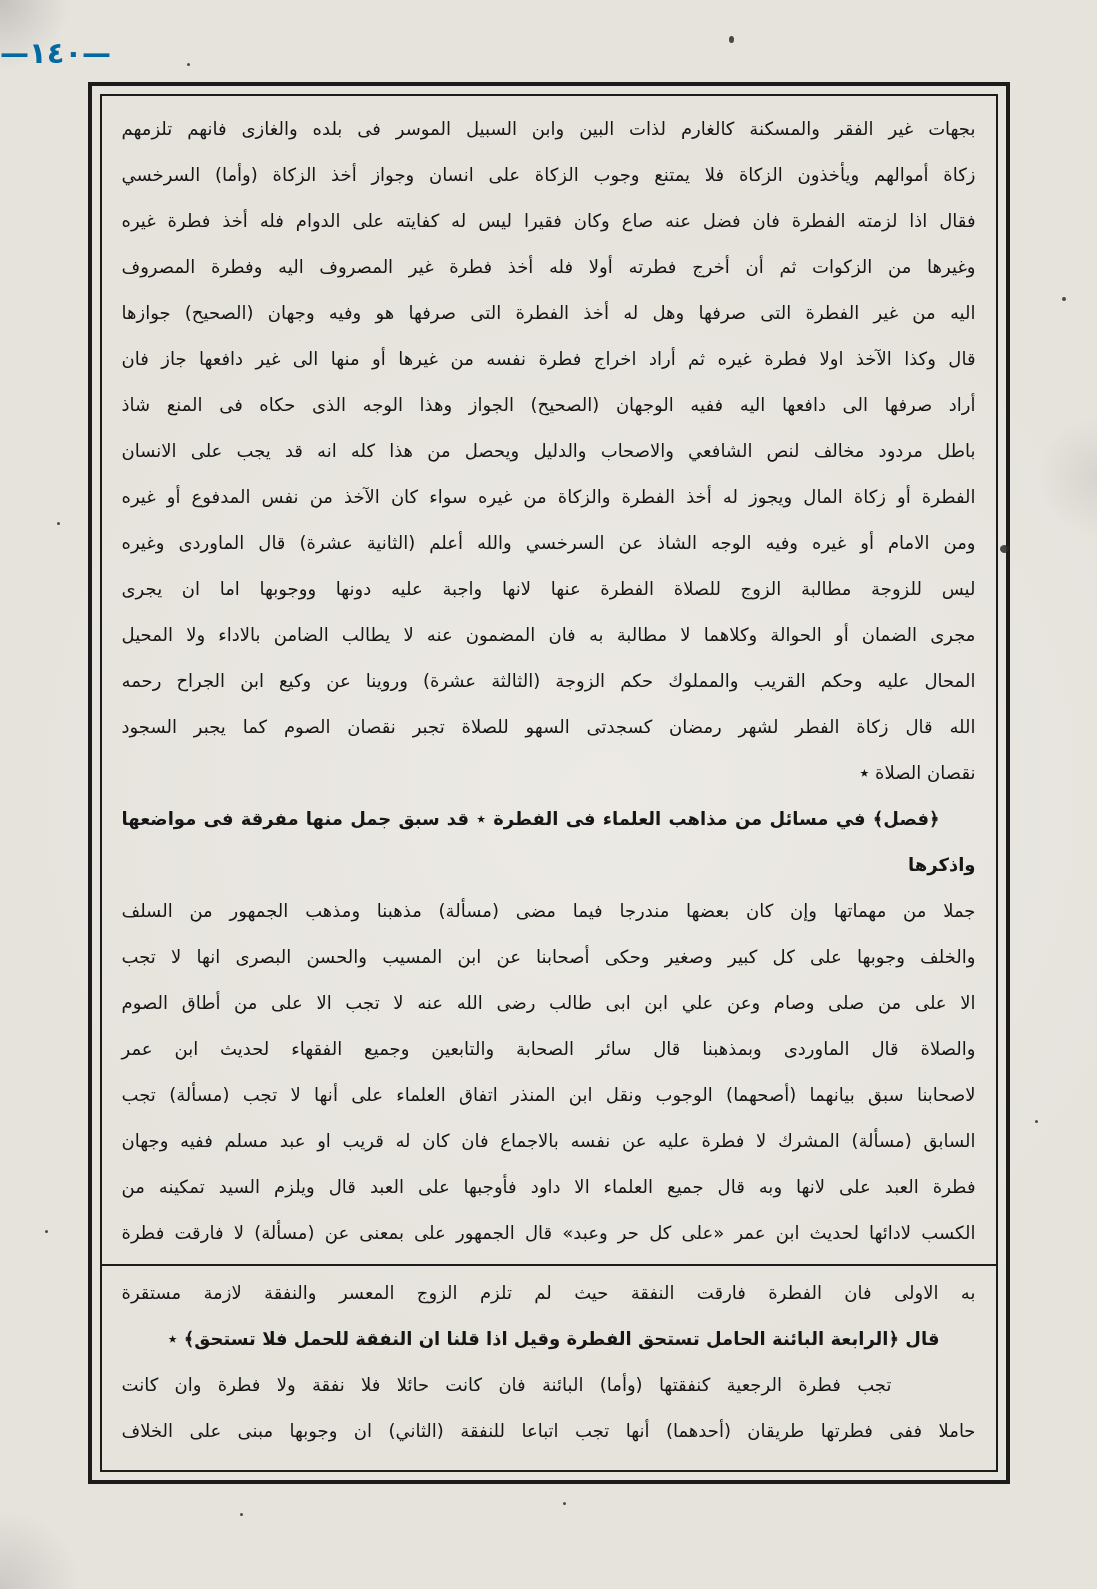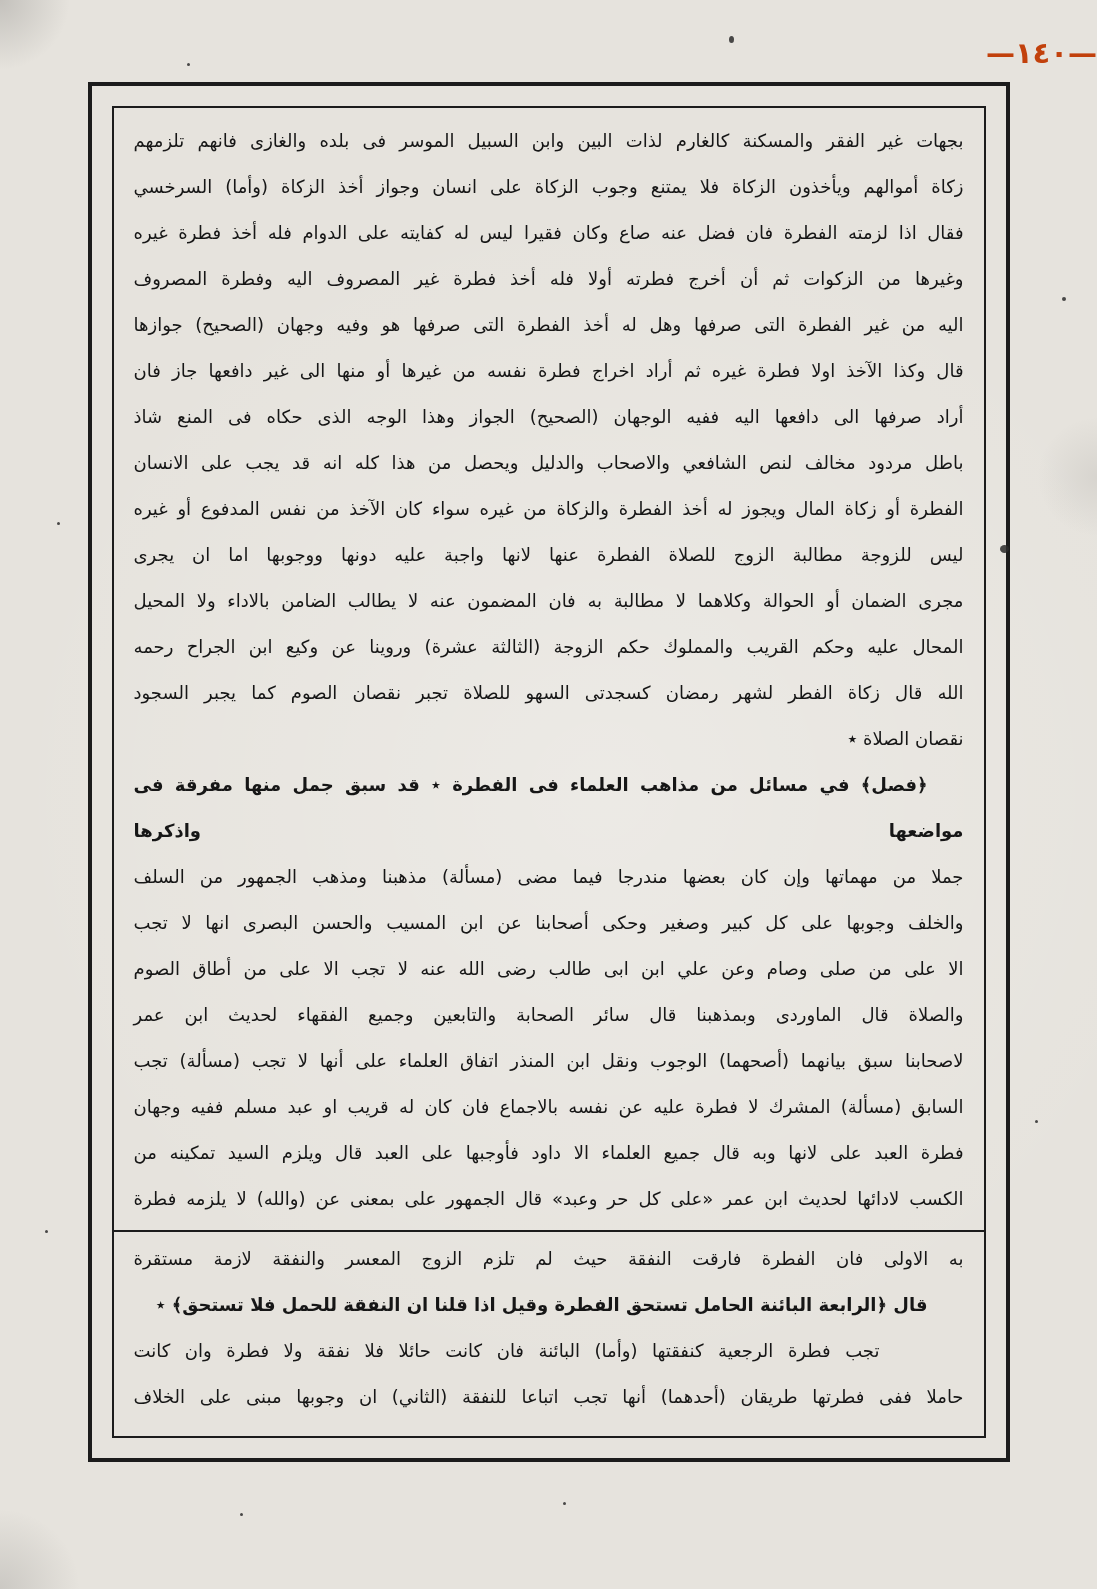--- a/index.html
+++ b/index.html
@@ -11,33 +11,33 @@
     background-color: #e6e3dd;
     background-image:
       radial-gradient(circle at 0% 0%, rgba(40,40,40,0.18), transparent 70px),
       radial-gradient(circle at 0% 100%, rgba(40,40,40,0.14), transparent 80px),
       radial-gradient(circle at 100% 30%, rgba(40,40,40,0.08), transparent 60px),
       radial-gradient(circle at 55% 50%, rgba(255,255,255,0.25), transparent 600px);
     font-family: "DejaVu Sans", sans-serif;
     color: #161616;
   }
   .page-number {
-    text-align: right;
+    text-align: left;
     font-size: 29px;
     font-weight: bold;
     padding-top: 36px;
     letter-spacing: 1px;
     direction: rtl;
-    color: #c2410c;
+    color: #0369a1;
   }
   .frame {
     width: 922px;
     margin: 12px auto 0;
     border: 4px solid #1c1c1c;
-    padding: 20px;
+    padding: 8px;
     box-sizing: border-box;
   }
   .inner-frame {
     border: 2px solid #1c1c1c;
     padding: 10px 20px 16px;
   }
   .text-col { direction: rtl; }
   .line {
     margin: 0;
     font-size: 18px;
@@ -77,34 +77,35 @@
     <div class="text-col" lang="ar">
       <p class="line">بجهات غير الفقر والمسكنة كالغارم لذات البين وابن السبيل الموسر فى بلده والغازى فانهم تلزمهم</p>
       <p class="line">زكاة أموالهم ويأخذون الزكاة فلا يمتنع وجوب الزكاة على انسان وجواز أخذ الزكاة (وأما) السرخسي</p>
       <p class="line">فقال اذا لزمته الفطرة فان فضل عنه صاع وكان فقيرا ليس له كفايته على الدوام فله أخذ فطرة غيره</p>
       <p class="line">وغيرها من الزكوات ثم أن أخرج فطرته أولا فله أخذ فطرة غير المصروف اليه وفطرة المصروف</p>
       <p class="line">اليه من غير الفطرة التى صرفها وهل له أخذ الفطرة التى صرفها هو وفيه وجهان (الصحيح) جوازها</p>
       <p class="line">قال وكذا الآخذ اولا فطرة غيره ثم أراد اخراج فطرة نفسه من غيرها أو منها الى غير دافعها جاز فان</p>
       <p class="line">أراد صرفها الى دافعها اليه ففيه الوجهان (الصحيح) الجواز وهذا الوجه الذى حكاه فى المنع شاذ</p>
       <p class="line">باطل مردود مخالف لنص الشافعي والاصحاب والدليل ويحصل من هذا كله انه قد يجب على الانسان</p>
       <p class="line">الفطرة أو زكاة المال ويجوز له أخذ الفطرة والزكاة من غيره سواء كان الآخذ من نفس المدفوع أو غيره</p>
+      <p class="line">ومن الامام أو غيره وفيه الوجه الشاذ عن السرخسي والله أعلم (الثانية عشرة) قال الماوردى وغيره</p>
       <p class="line">ليس للزوجة مطالبة الزوج للصلاة الفطرة عنها لانها واجبة عليه دونها ووجوبها اما ان يجرى</p>
       <p class="line">مجرى الضمان أو الحوالة وكلاهما لا مطالبة به فان المضمون عنه لا يطالب الضامن بالاداء ولا المحيل</p>
       <p class="line">المحال عليه وحكم القريب والمملوك حكم الزوجة (الثالثة عشرة) وروينا عن وكيع ابن الجراح رحمه</p>
       <p class="line">الله قال زكاة الفطر لشهر رمضان كسجدتى السهو للصلاة تجبر نقصان الصوم كما يجبر السجود</p>
       <p class="line align-start">نقصان الصلاة ٭</p>
       <p class="line indent-1">﴿فصل﴾ في مسائل من مذاهب العلماء فى الفطرة ٭ قد سبق جمل منها مفرقة فى مواضعها واذكرها</p>
       <p class="line">جملا من مهماتها وإن كان بعضها مندرجا فيما مضى (مسألة) مذهبنا ومذهب الجمهور من السلف</p>
       <p class="line">والخلف وجوبها على كل كبير وصغير وحكى أصحابنا عن ابن المسيب والحسن البصرى انها لا تجب</p>
       <p class="line">الا على من صلى وصام وعن علي ابن ابى طالب رضى الله عنه لا تجب الا على من أطاق الصوم</p>
       <p class="line">والصلاة قال الماوردى وبمذهبنا قال سائر الصحابة والتابعين وجميع الفقهاء لحديث ابن عمر</p>
       <p class="line">لاصحابنا سبق بيانهما (أصحهما) الوجوب ونقل ابن المنذر اتفاق العلماء على أنها لا تجب (مسألة) تجب</p>
       <p class="line">السابق (مسألة) المشرك لا فطرة عليه عن نفسه بالاجماع فان كان له قريب او عبد مسلم ففيه وجهان</p>
       <p class="line">فطرة العبد على لانها وبه قال جميع العلماء الا داود فأوجبها على العبد قال ويلزم السيد تمكينه من</p>
-      <p class="line">الكسب لادائها لحديث ابن عمر «على كل حر وعبد» قال الجمهور على بمعنى عن (والله) لا يلزمه فطرة</p>
+      <p class="line">الكسب لادائها لحديث ابن عمر «على كل حر وعبد» قال الجمهور على بمعنى عن (مسألة) لا فارقت فطرة</p>
     </div>
 
     <hr class="divider">
 
     <div class="text-col" lang="ar">
       <p class="line">به الاولى فان الفطرة فارقت النفقة حيث لم تلزم الزوج المعسر والنفقة لازمة مستقرة</p>
       <p class="line indent-1 align-start">قال ﴿الرابعة البائنة الحامل تستحق الفطرة وقيل اذا قلنا ان النفقة للحمل فلا تستحق﴾ ٭</p>
       <p class="line indent-2">تجب فطرة الرجعية كنفقتها (وأما) البائنة فان كانت حائلا فلا نفقة ولا فطرة وان كانت</p>
       <p class="line">حاملا ففى فطرتها طريقان (أحدهما) أنها تجب اتباعا للنفقة (الثاني) ان وجوبها مبنى على الخلاف</p>
     </div>

